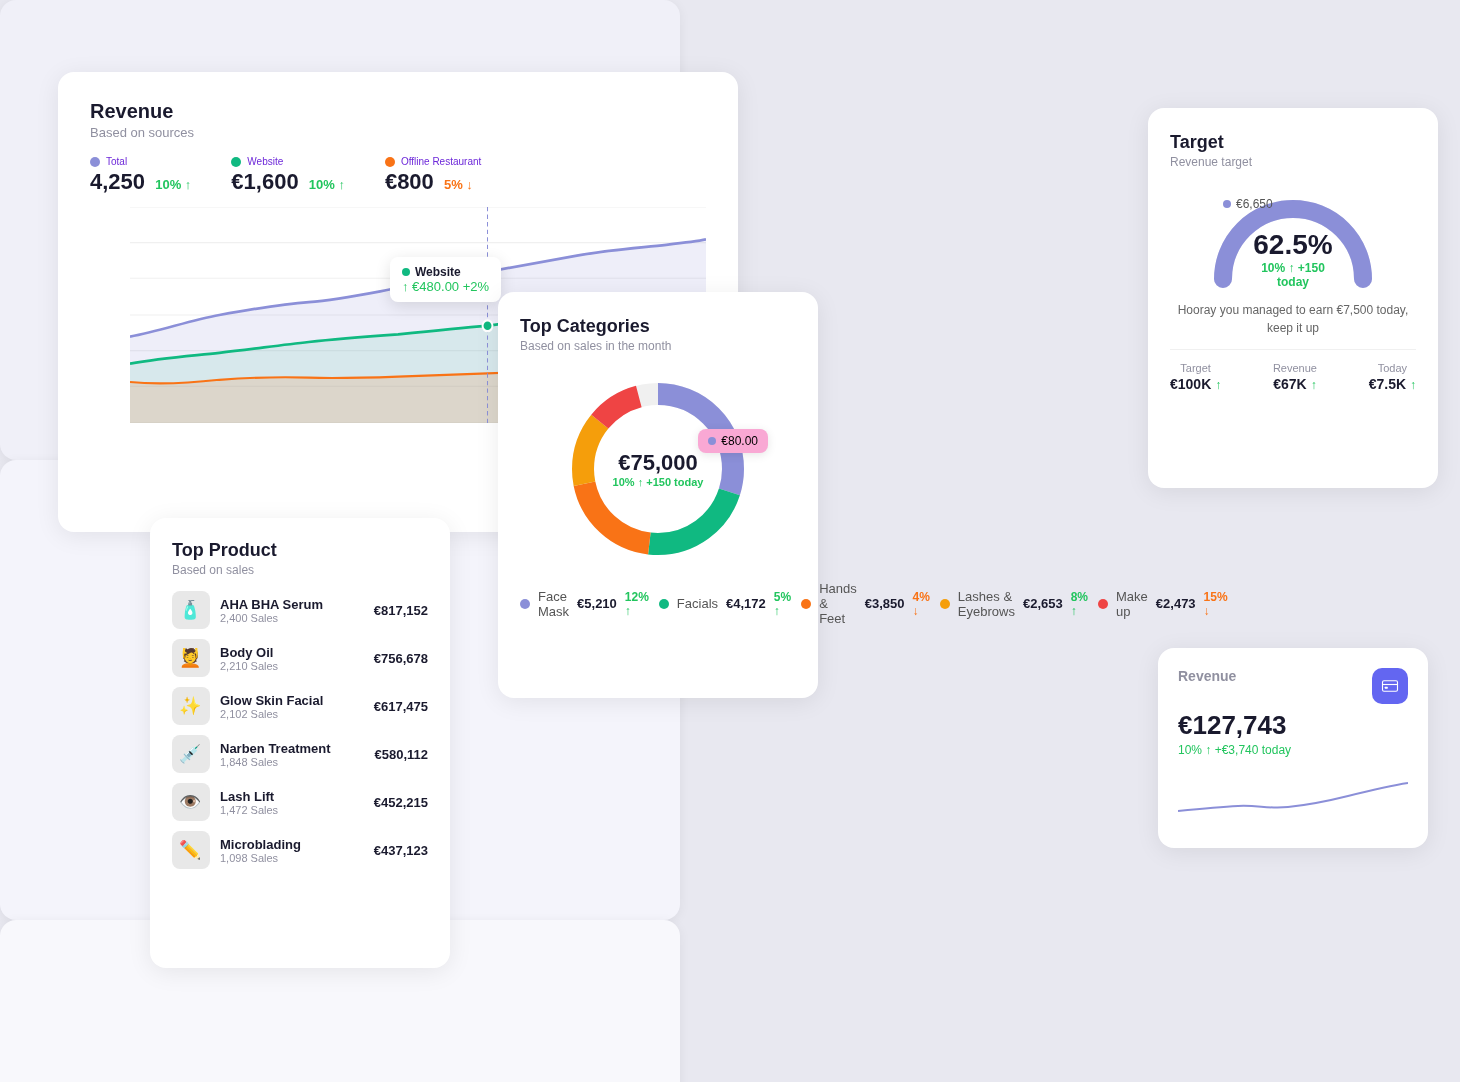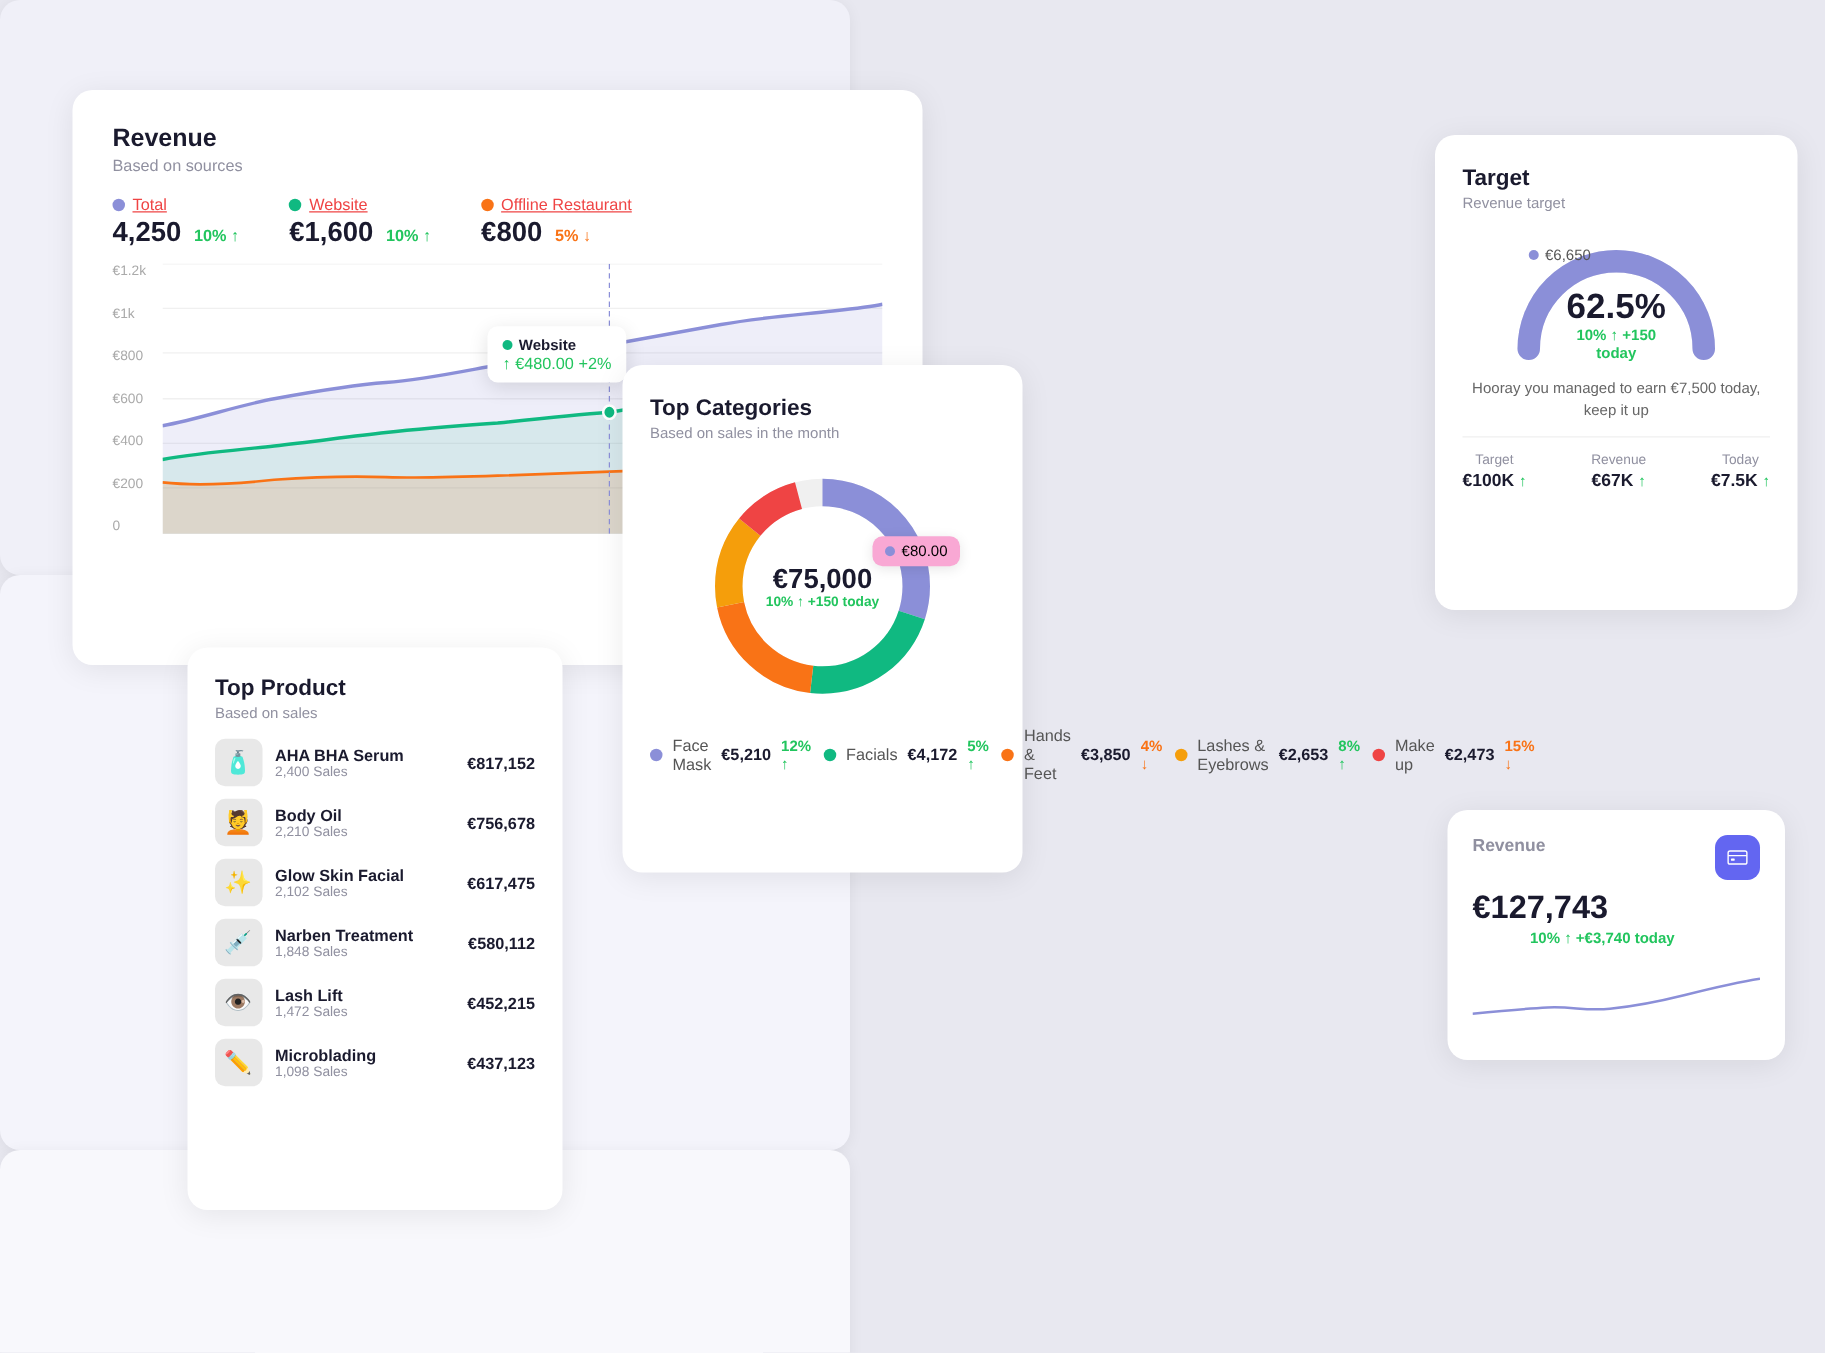--- a/index.html
+++ b/index.html
@@ -72,23 +72,22 @@
       margin-top: 16px;
     }
     .metric-item {
       display: flex;
       flex-direction: column;
     }
     .metric-label {
       display: flex;
       align-items: center;
       gap: 6px;
-      font-size: 13px;
-      color: #ef4444;
-      text-decoration: underline;
+      font-size: 10px;
+      color: #6d28d9;
     }
     .metric-dot {
       width: 10px;
       height: 10px;
       border-radius: 50%;
       display: inline-block;
     }
     .metric-value {
       font-size: 22px;
       font-weight: 700;
@@ -418,23 +417,22 @@
     }
     .rev-small-value {
       font-size: 26px;
       font-weight: 700;
       color: #1a1a2e;
       margin-top: 6px;
     }
     .rev-small-change {
       font-size: 12px;
       color: #22c55e;
-      font-weight: 700;
+      font-weight: 400;
       margin-top: 2px;
-      margin-left: 46px;
     }
 
     .sparkline-container {
       margin-top: 14px;
       height: 50px;
     }
 
     
     .gauge-label-dot {
       position: absolute;
@@ -485,29 +483,20 @@
         <span>Offline Restaurant</span>
       </span>
       <span class="metric-value">
         <span>€800</span>
         <span class="metric-change down">5% ↓</span>
       </span>
     </div>
   </div>
 
   <div class="chart-area">
-    <div class="chart-labels-y">
-      <span>€1.2k</span>
-      <span>€1k</span>
-      <span>€800</span>
-      <span>€600</span>
-      <span>€400</span>
-      <span>€200</span>
-      <span>0</span>
-    </div>
     <div class="chart-svg-container">
       <svg width="100%" height="100%" viewBox="0 0 580 200" preserveAspectRatio="none">
 
         <line x1="0" y1="0" x2="580" y2="0" stroke="#f0f0f0" stroke-width="1"></line>
         <line x1="0" y1="33" x2="580" y2="33" stroke="#f0f0f0" stroke-width="1"></line>
         <line x1="0" y1="66" x2="580" y2="66" stroke="#f0f0f0" stroke-width="1"></line>
         <line x1="0" y1="100" x2="580" y2="100" stroke="#f0f0f0" stroke-width="1"></line>
         <line x1="0" y1="133" x2="580" y2="133" stroke="#f0f0f0" stroke-width="1"></line>
         <line x1="0" y1="166" x2="580" y2="166" stroke="#f0f0f0" stroke-width="1"></line>
         <line x1="0" y1="200" x2="580" y2="200" stroke="#f0f0f0" stroke-width="1"></line>

